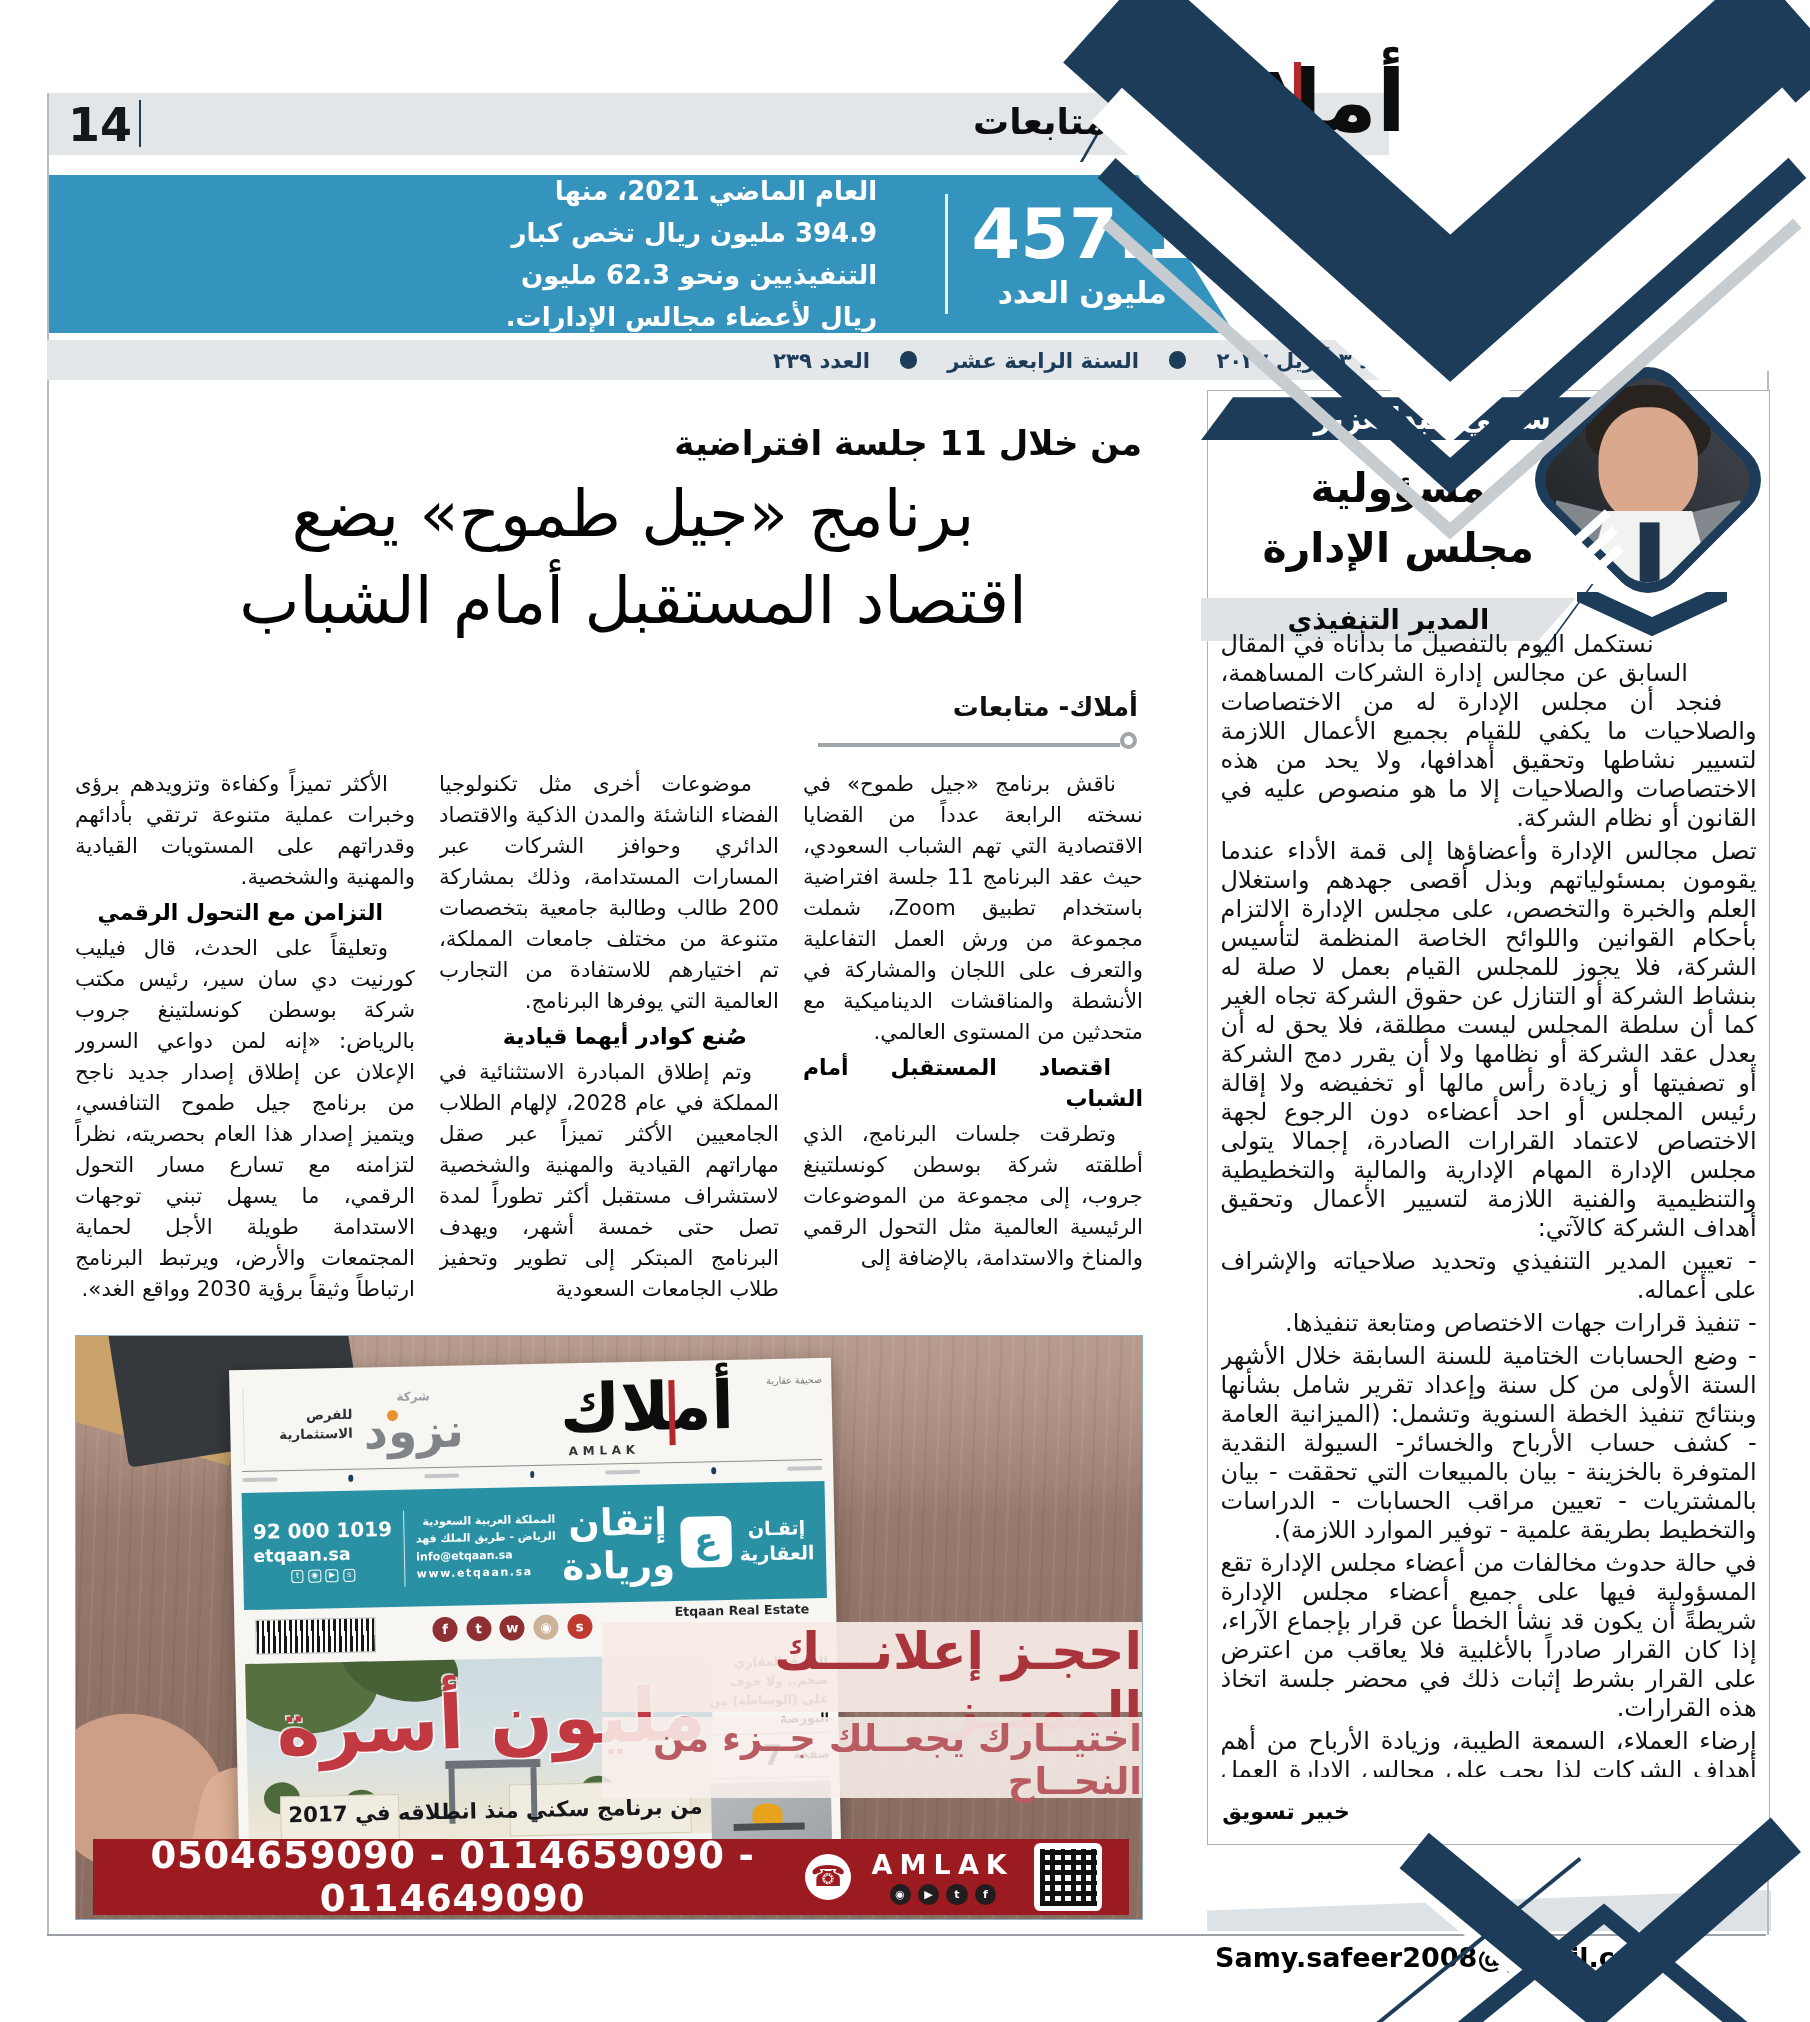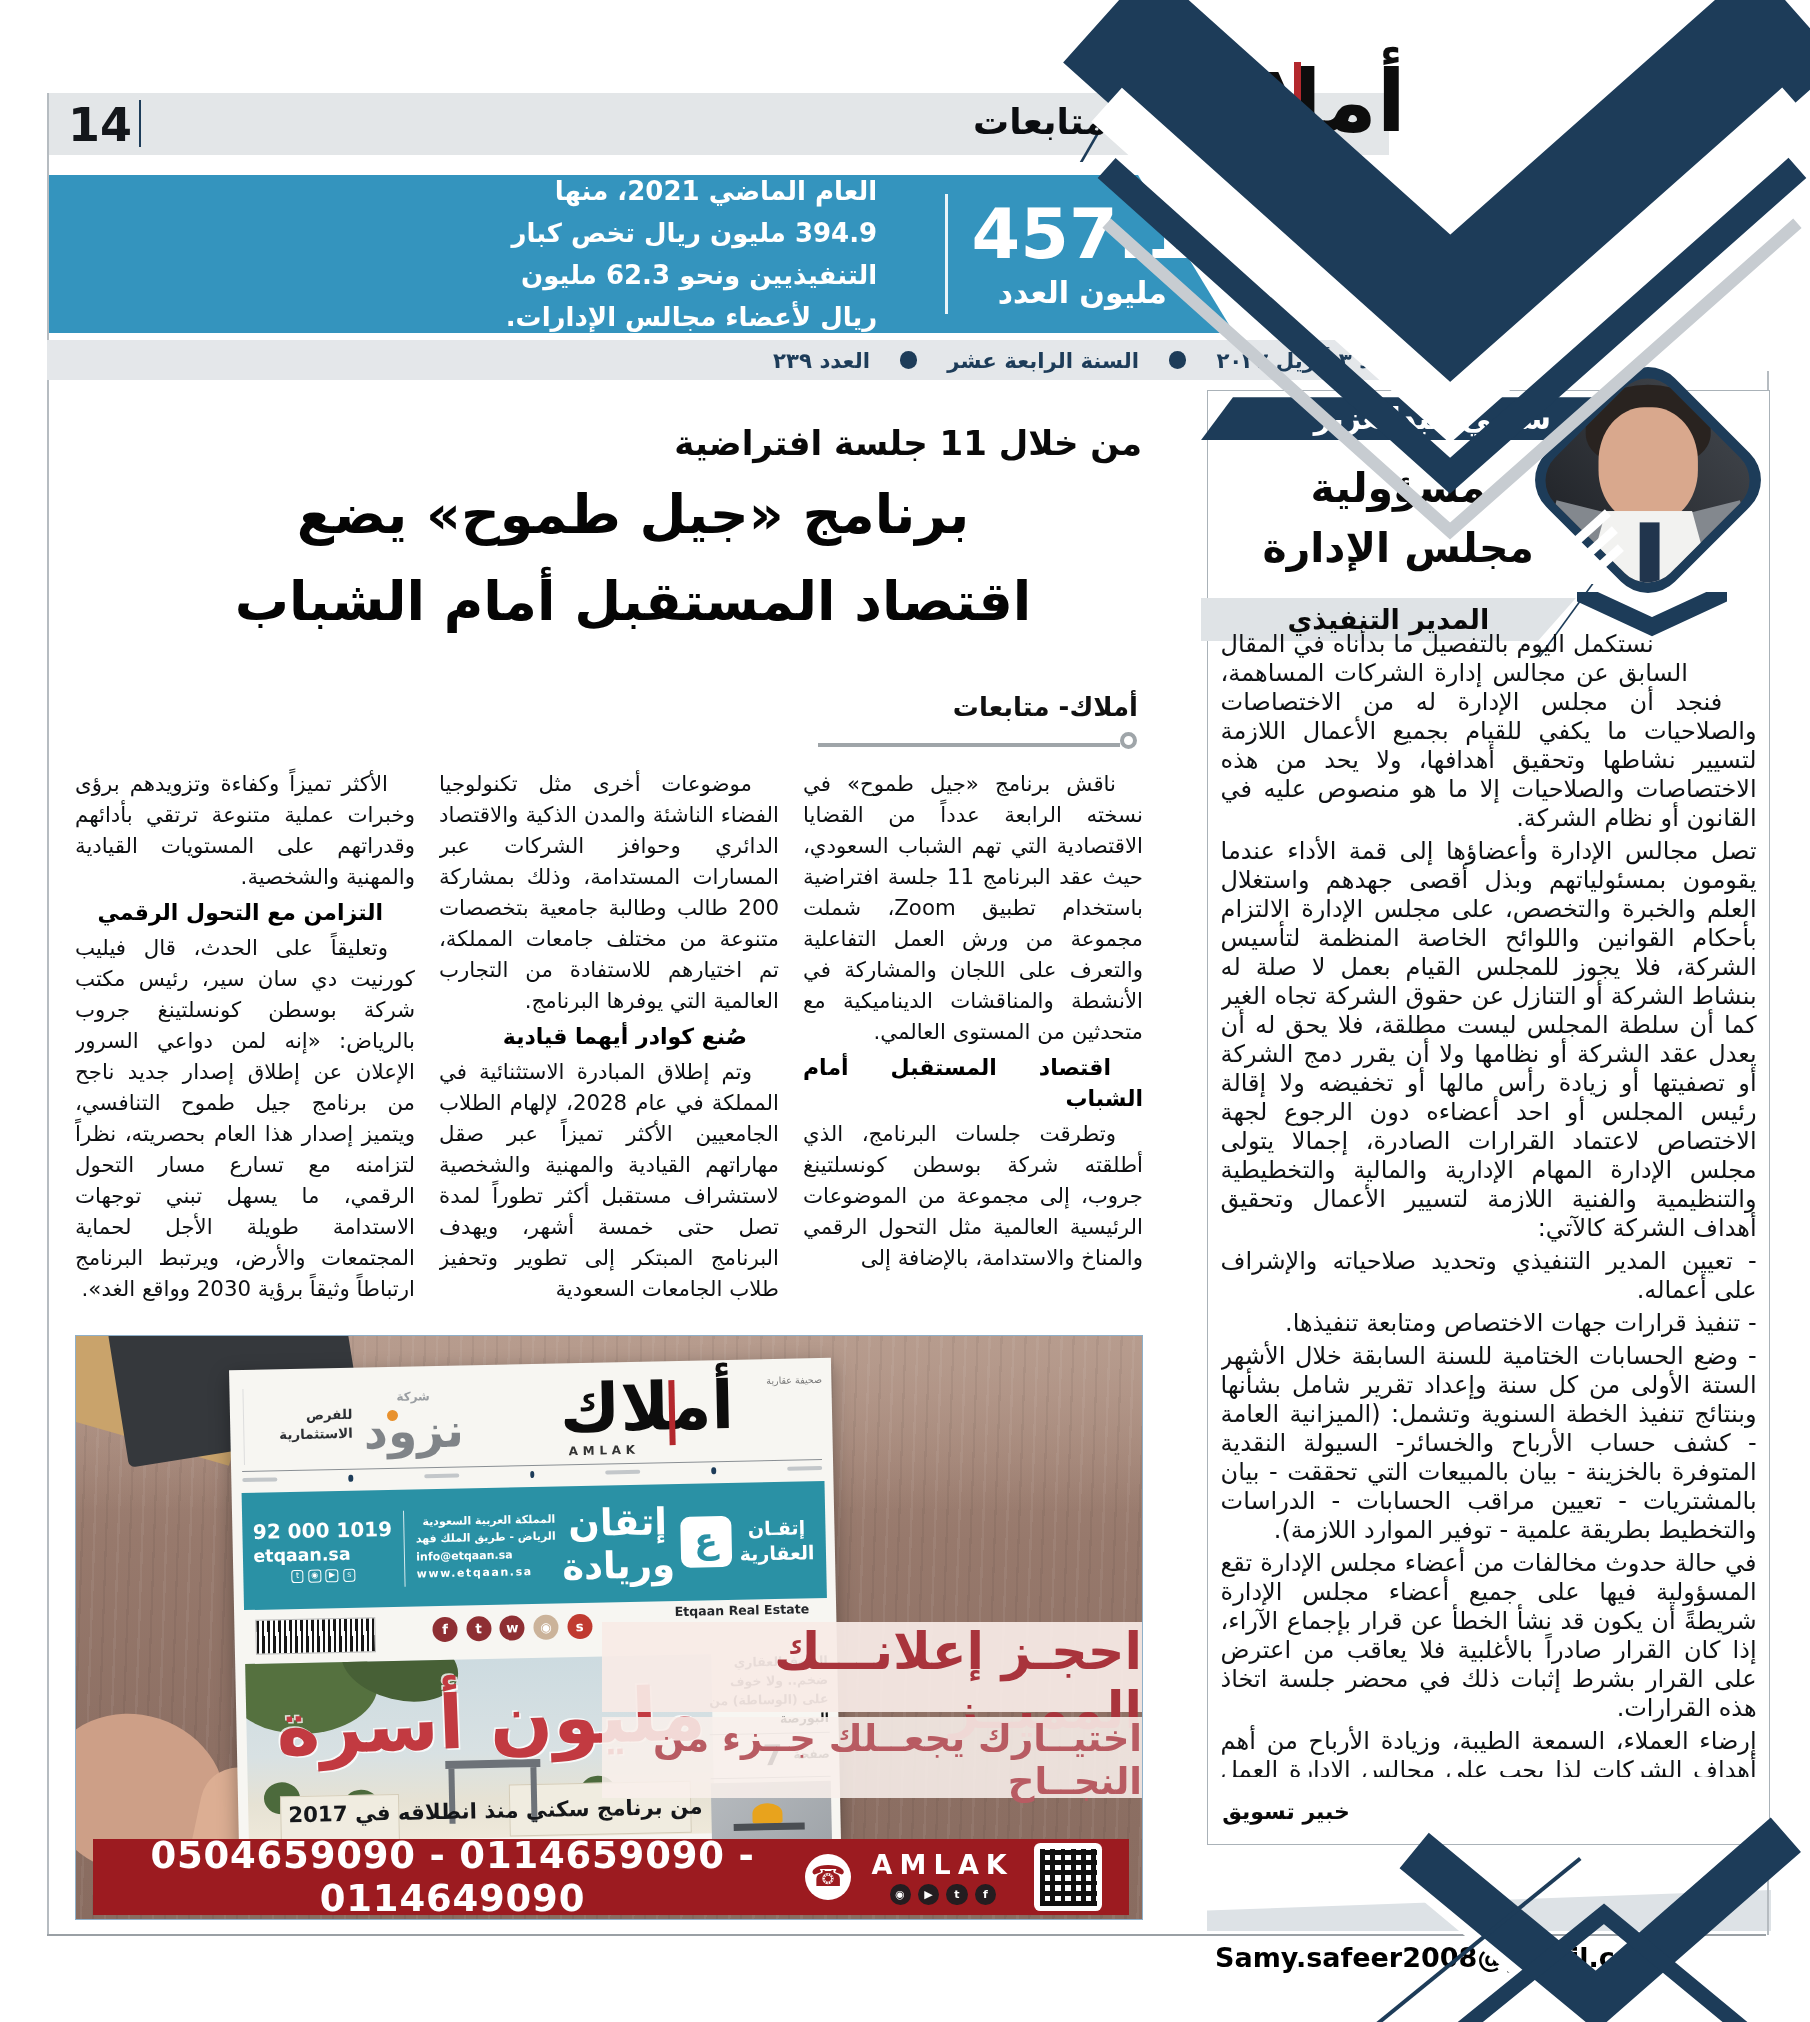--- a/index.html
+++ b/index.html
@@ -38,21 +38,21 @@
 
   
   .dateline{left:47px;top:340px;width:1458px;height:40px;background:#e4e7ea;
             display:flex;direction:rtl;align-items:center;gap:30px;
             padding-right:95px;color:#1d3c59;font-size:21.3px;font-weight:bold;z-index:2;}
   .dot-sep{width:17.4px;height:17.4px;border-radius:50%;background:#1d3c59;flex:0 0 auto;}
 
   
   .kicker{right:669px;top:423px;font-size:34px;font-weight:900;color:#0a0a0a;direction:rtl;}
   .headline{left:75px;top:471px;width:1116px;text-align:center;direction:rtl;
-            font-size:54px;font-weight:700;color:#050505;line-height:87px;letter-spacing:-1.6px;}
+            font-size:64px;font-weight:400;color:#050505;line-height:87px;letter-spacing:-1.6px;}
   .byline{right:673px;top:692px;font-size:26px;font-weight:bold;color:#111;direction:rtl;}
   .byline-rule{left:818px;top:743px;width:302px;height:4px;background:#9fa5a9;}
   .byline-ring{left:1120px;top:732px;width:17.4px;height:17.4px;border:4.7px solid #9fa5a9;
                border-radius:50%;background:#fff;}
   .columns{left:75px;top:768px;width:1068px;height:553px;display:flex;direction:rtl;gap:24px;overflow:hidden;}
   .col{flex:1;font-size:21.3px;line-height:31px;text-align:justify;direction:rtl;color:#0e1012;overflow:hidden;}
   .col p{margin:0 0 4.7px;text-indent:27px;}
   .col h3{margin:1.6px 0 4.7px;font-size:22px;font-weight:900;text-indent:32px;color:#000;}
 
   

